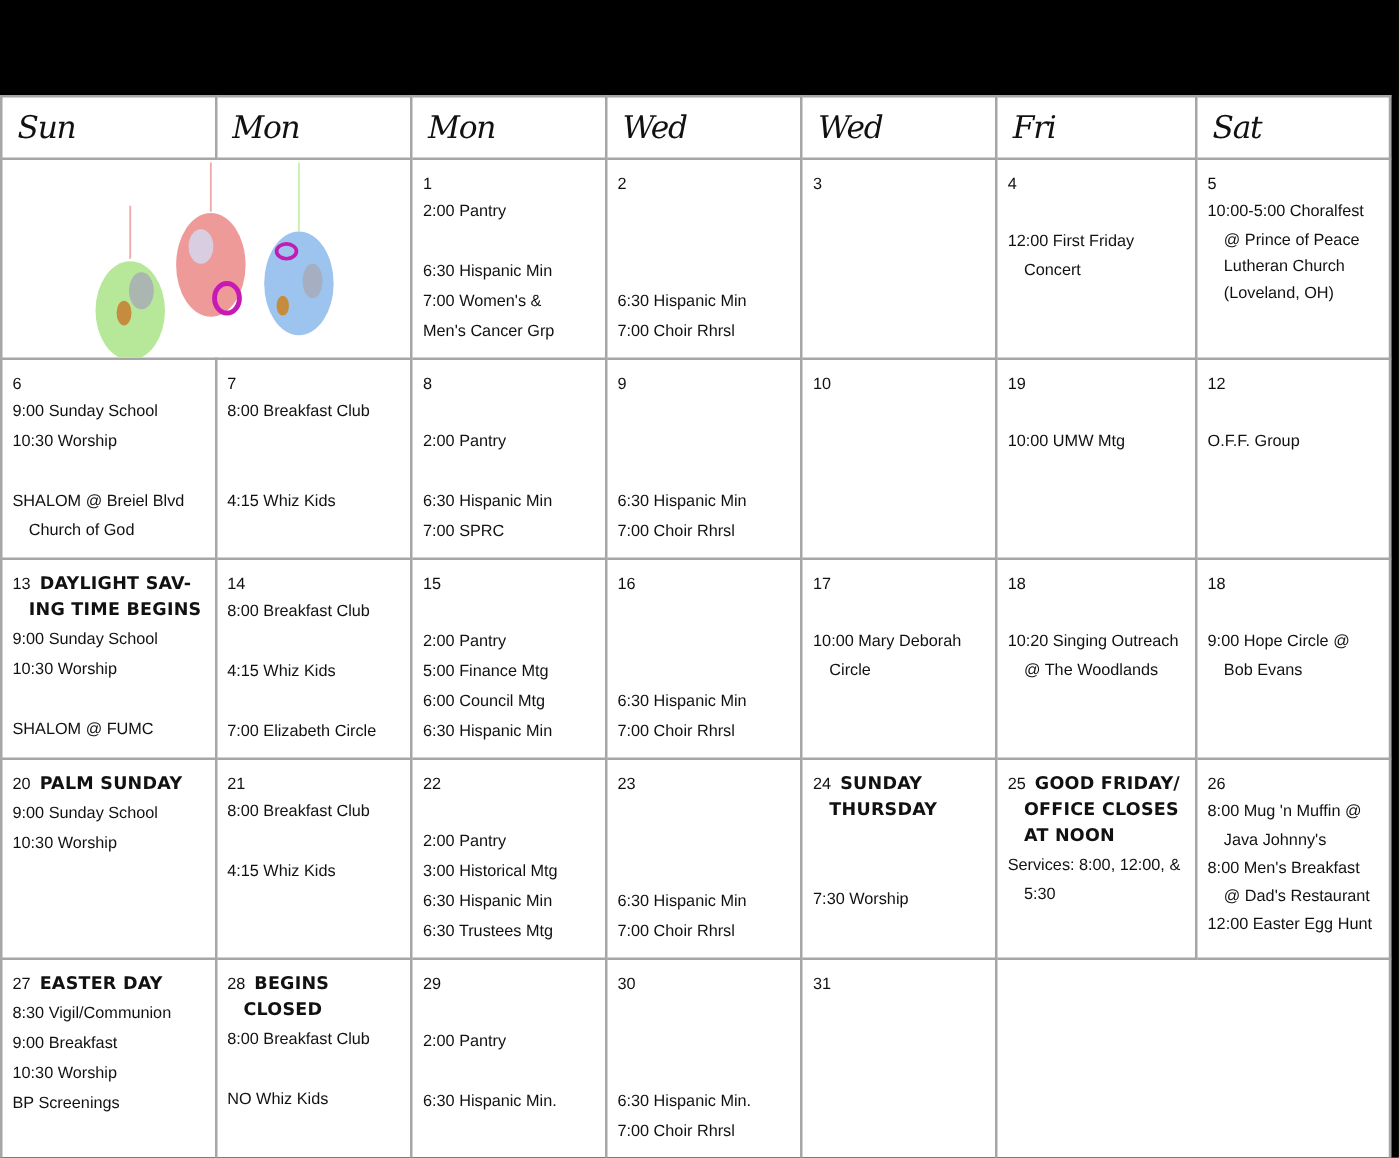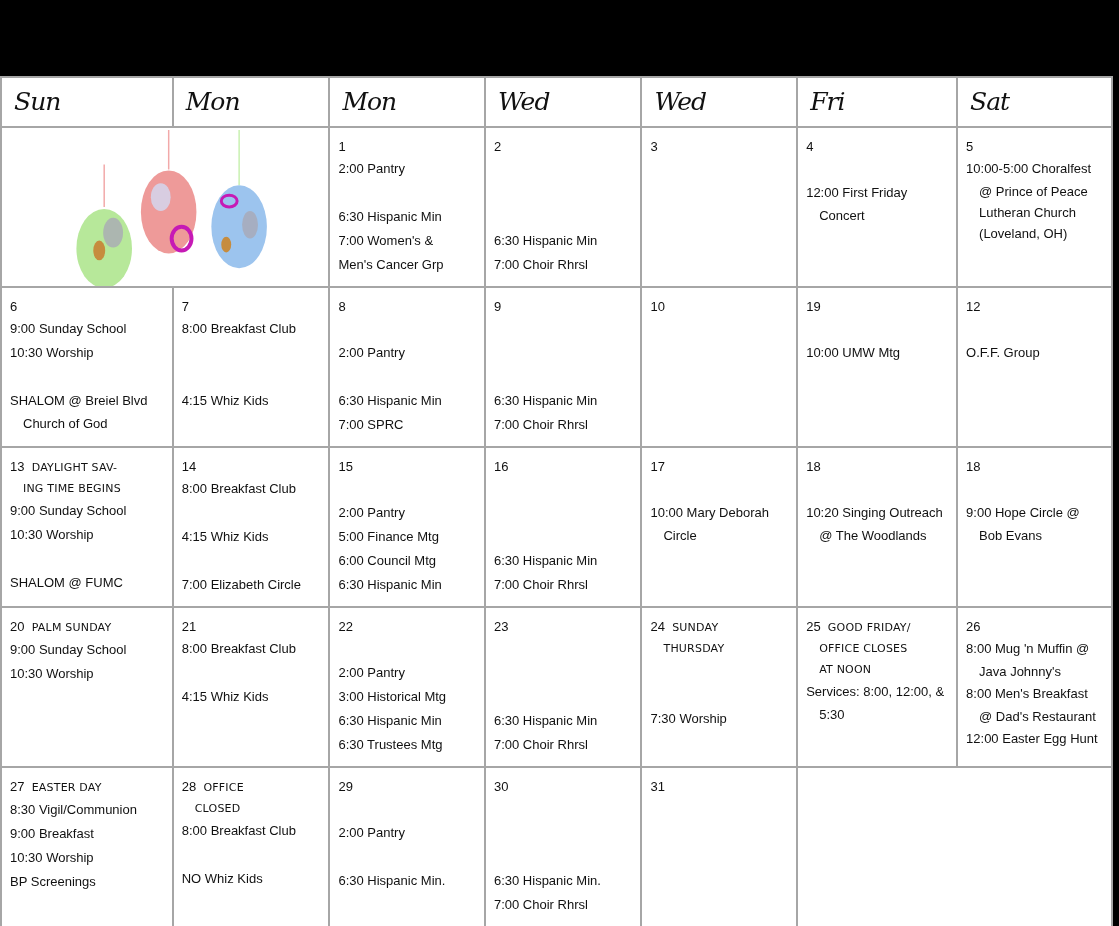--- a/index.html
+++ b/index.html
@@ -6,21 +6,21 @@
   body{width:1119px;height:926px;position:relative;overflow:hidden;font-family:"Liberation Sans",sans-serif;color:#111;}
   .topbar{position:absolute;left:0;top:0;width:1119px;height:76px;background:#000;}
   .cal{position:absolute;left:0;top:76px;width:1113px;height:850px;background:#fff;}
   .grid{position:absolute;left:0;top:0;border-collapse:collapse;table-layout:fixed;}
   .grid td{border:2px solid #a6a6a6;vertical-align:top;padding:0;box-sizing:border-box;position:relative;}
   .hdr td{height:49px;}
   .dayname{font-family:"DejaVu Serif",serif;font-style:italic;font-size:25px;line-height:48px;padding-left:12px;color:#111;letter-spacing:-1px;}
   .cell{height:160px;}
   .cell-inner{padding:8px 6px 0 8px;font-size:13px;line-height:24px;}
   .num{font-size:13px;}
-  .bold{font-family:"DejaVu Sans",sans-serif;font-weight:normal;font-size:11px;letter-spacing:0.2px;}
+  .bold{font-family:"DejaVu Sans",sans-serif;font-weight:bold;font-size:14px;letter-spacing:0.2px;}
   .ev{white-space:nowrap;}
   .ind{padding-left:13px;line-height:21px;display:block;}
   .small{line-height:21px;}
   .blank{height:24px;}
   .eggs{position:absolute;left:0;top:0;width:100%;height:100%;}
 </style>
 </head>
 <body>
 
 <div class="topbar"></div>
@@ -319,21 +319,21 @@
             <div class="cell-inner">
               <div class="small"><span class="num">27</span><span>&nbsp;&nbsp;</span><span class="bold">EASTER DAY</span></div>
               <div class="ev">8:30 Vigil/Communion</div>
               <div class="ev">9:00 Breakfast</div>
               <div class="ev">10:30 Worship</div>
               <div class="ev">BP Screenings</div>
             </div>
           </td>
           <td class="cell">
             <div class="cell-inner">
-              <div class="small"><span class="num">28</span><span>&nbsp;&nbsp;</span><span class="bold">OFFICE</span></div>
+              <div class="small"><span class="num">28</span><span>&nbsp;&nbsp;</span><span class="bold">BEGINS</span></div>
               <div class="bold ind">CLOSED</div>
               <div class="ev">8:00 Breakfast Club</div>
               <div class="blank"></div>
               <div class="ev">NO Whiz Kids</div>
             </div>
           </td>
           <td class="cell">
             <div class="cell-inner">
               <div class="small"><span class="num">29</span></div>
               <div class="blank"></div>

